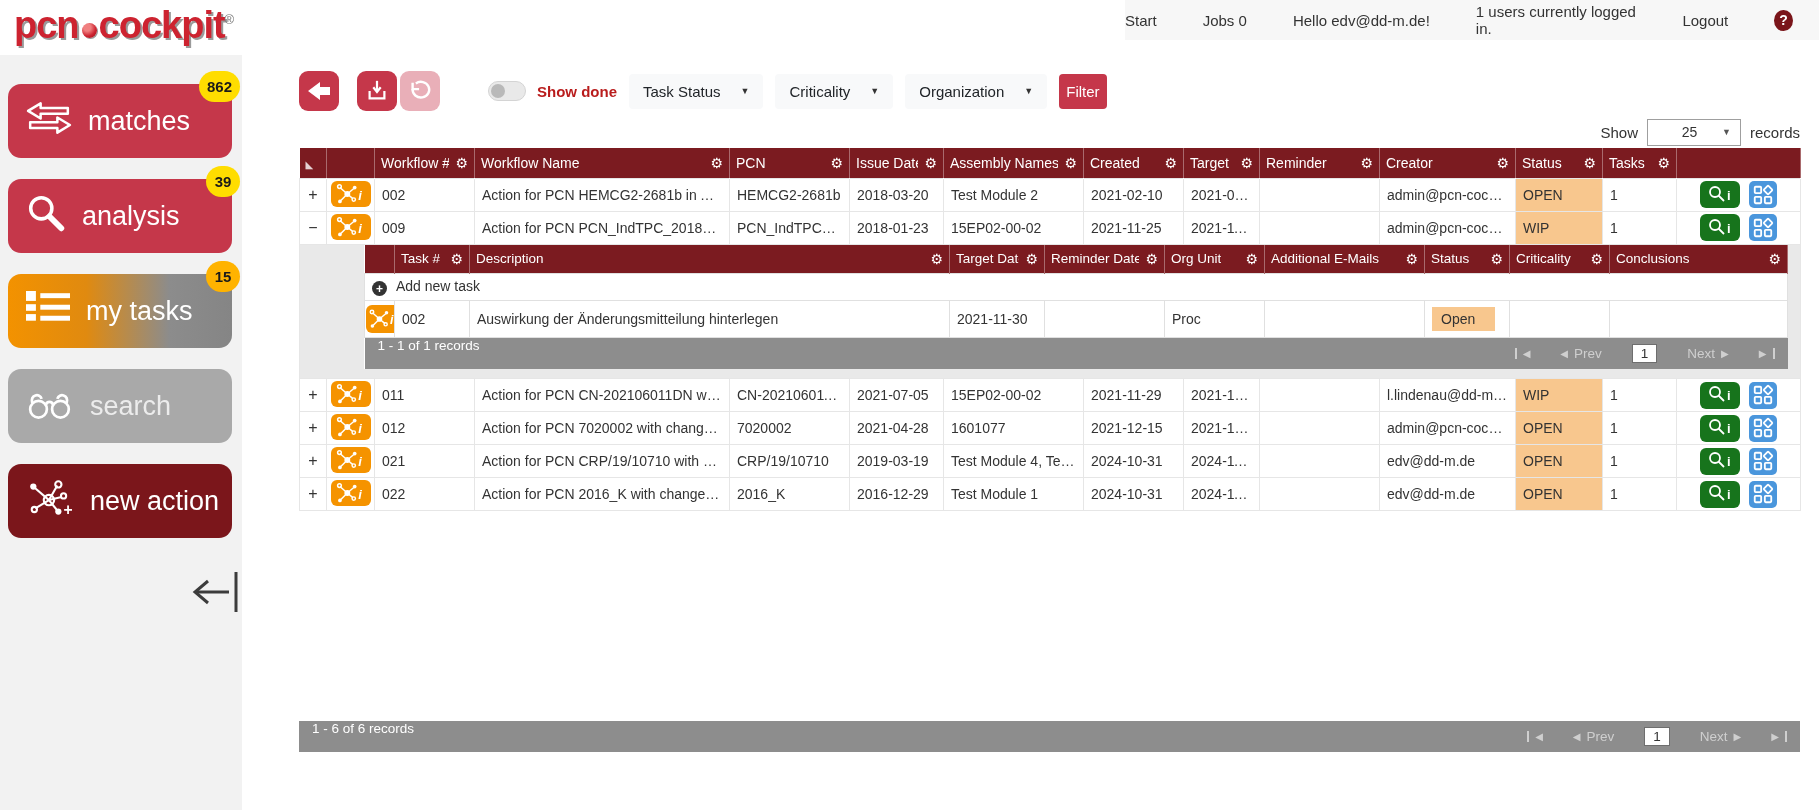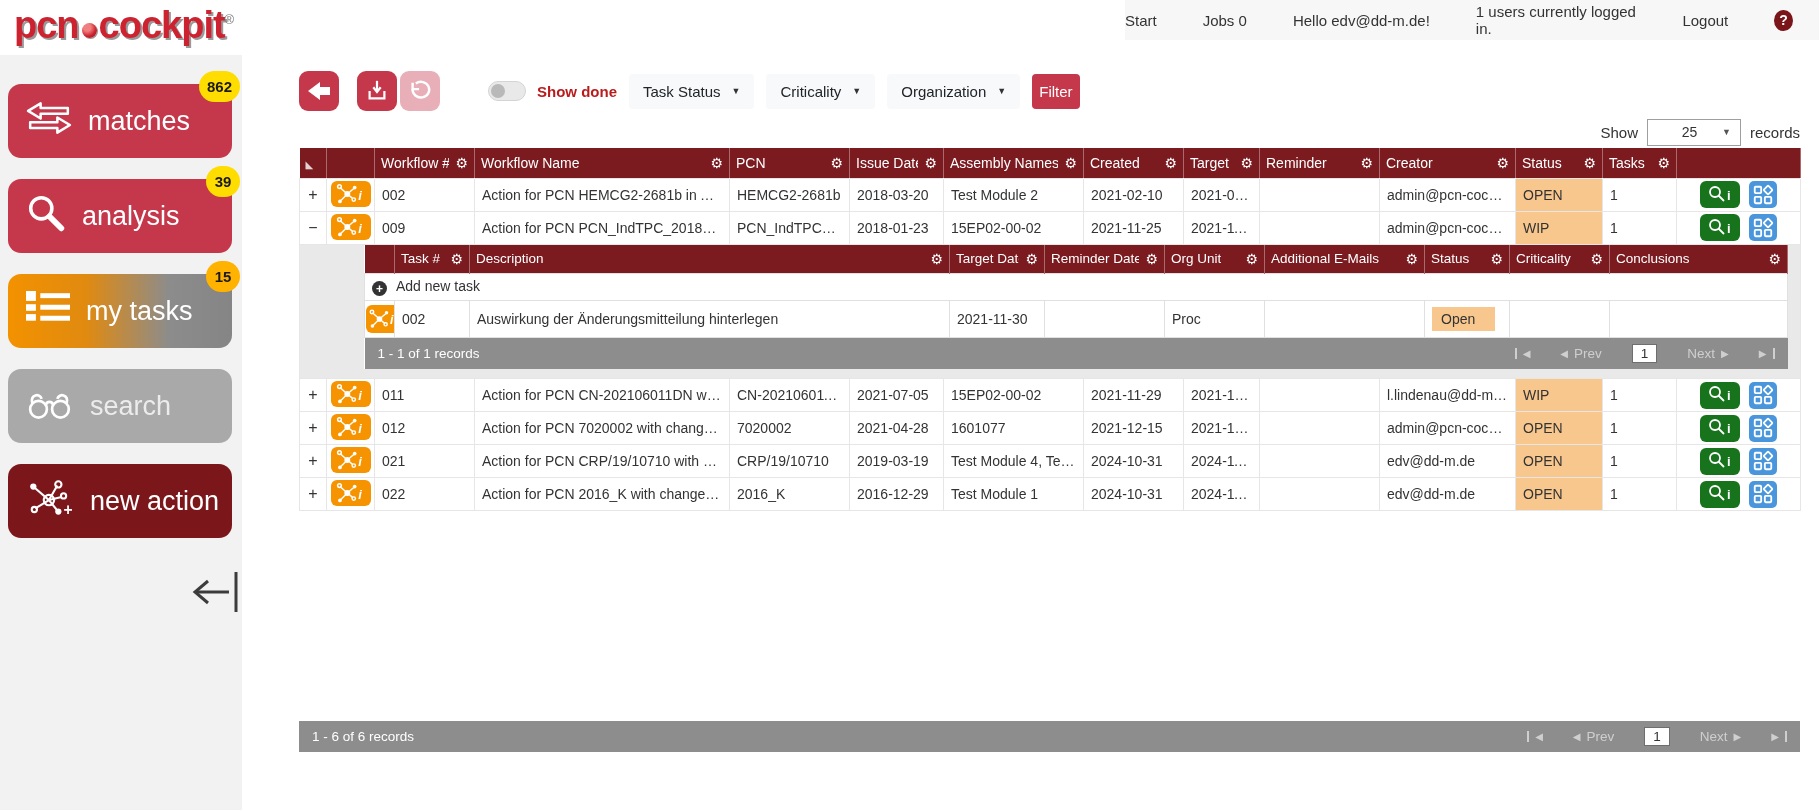--- a/index.html
+++ b/index.html
@@ -45,21 +45,21 @@
   .icon-btn { width:40px; height:40px; border:none; border-radius:9px; background:#c5374a;
     display:flex; align-items:center; justify-content:center; cursor:pointer; flex:none; }
   .icon-btn.disabled { background:#e9afb8; cursor:default; }
   .mlA { margin-left:18px; } .mlB { margin-left:3px; }
   .togwrap { margin-left:48px; display:flex; align-items:center; gap:11px; }
   .tog { width:38px; height:20px; border-radius:10px; background:#e9e9e9; border:1px solid #d4d4d4;
     position:relative; cursor:pointer; }
   .tog::after { content:''; position:absolute; left:2px; top:2px; width:14px; height:14px;
     border-radius:50%; background:#b9b9b9; }
   .togwrap label { font-size:15px; font-weight:bold; color:#b91c1c; }
-  .drop { margin-left:12px; display:flex; align-items:center; gap:11px; background:#f8f9fa;
+  .drop { margin-left:12px; display:flex; align-items:center; gap:20px; background:#f8f9fa;
     border:none; border-radius:4px; padding:9px 14px; font-size:15px; color:#212529; cursor:pointer; }
   .drop:first-of-type { margin-left:90px; }
   .drop .caret { font-size:9px; color:#333; }
   .filterbtn { margin-left:12px; background:#c5374a; color:#fff; border:none; border-radius:4px;
     padding:9px 7px; font-size:15px; cursor:pointer; }
 
   
   .recbar { margin-top:5px; height:32px; display:flex; align-items:center; justify-content:flex-end;
     gap:9px; font-size:15px; color:#333; padding-right:19px;text-align:center; }
   .sel { display:inline-flex; align-items:center; width:94px; height:27px; border:1px solid #9f9f9f;
@@ -96,21 +96,21 @@
   .sub-table td { border:1px solid #e0e0e0; background:#fff; padding:0 7px; height:27px;
     white-space:nowrap; overflow:hidden; }
   .addrow td { cursor:pointer; }
   .addplus { display:inline-flex; width:15px; height:15px; border-radius:50%; background:#333;
     color:#fff; font-size:12px; font-weight:bold; align-items:center; justify-content:center;
     margin-right:9px; vertical-align:-2px; }
   .sub-task td { height:37px; }
   .pill { display:inline-block; background:#f8c78e; padding:4px 20px 4px 9px; color:#333; }
 
   
-  .gfoot { background:#8d8d8d; color:#fff; height:31px; display:flex; align-items:center;
+  .gfoot { background:#8d8d8d; color:#fff; height:31px; display:flex; 
     justify-content:space-between; padding:0 13px; font-size:13.5px; }
   .pgr { display:flex; align-items:center; gap:30px; color:#cfcfcf; font-size:13.5px; }
   .pgr .t { font-size:10px; }
   .pgbar { width:2px; height:11px; background:currentColor; display:inline-block; vertical-align:-1px; }
   .pgitem { cursor:pointer; display:inline-flex; align-items:center; gap:6px; white-space:nowrap; }
   .pgpage { background:#fff; color:#333; border:1px solid #6e6e6e; padding:1px 8px; min-width:24px;
     text-align:center; cursor:pointer; }
   .table-gap { height:210px; }
   .main-foot { width:1501px; }
   .subfoot-cell { padding:0 !important; }

